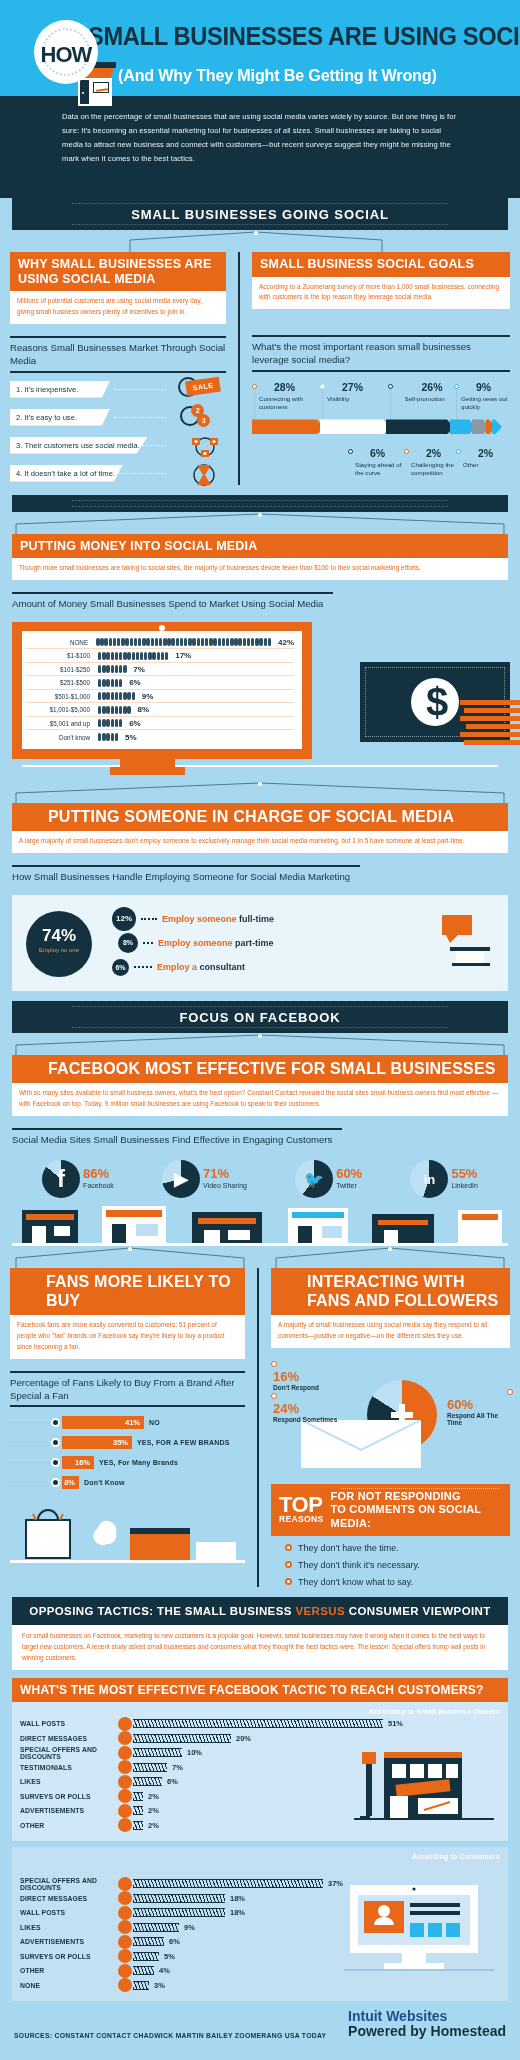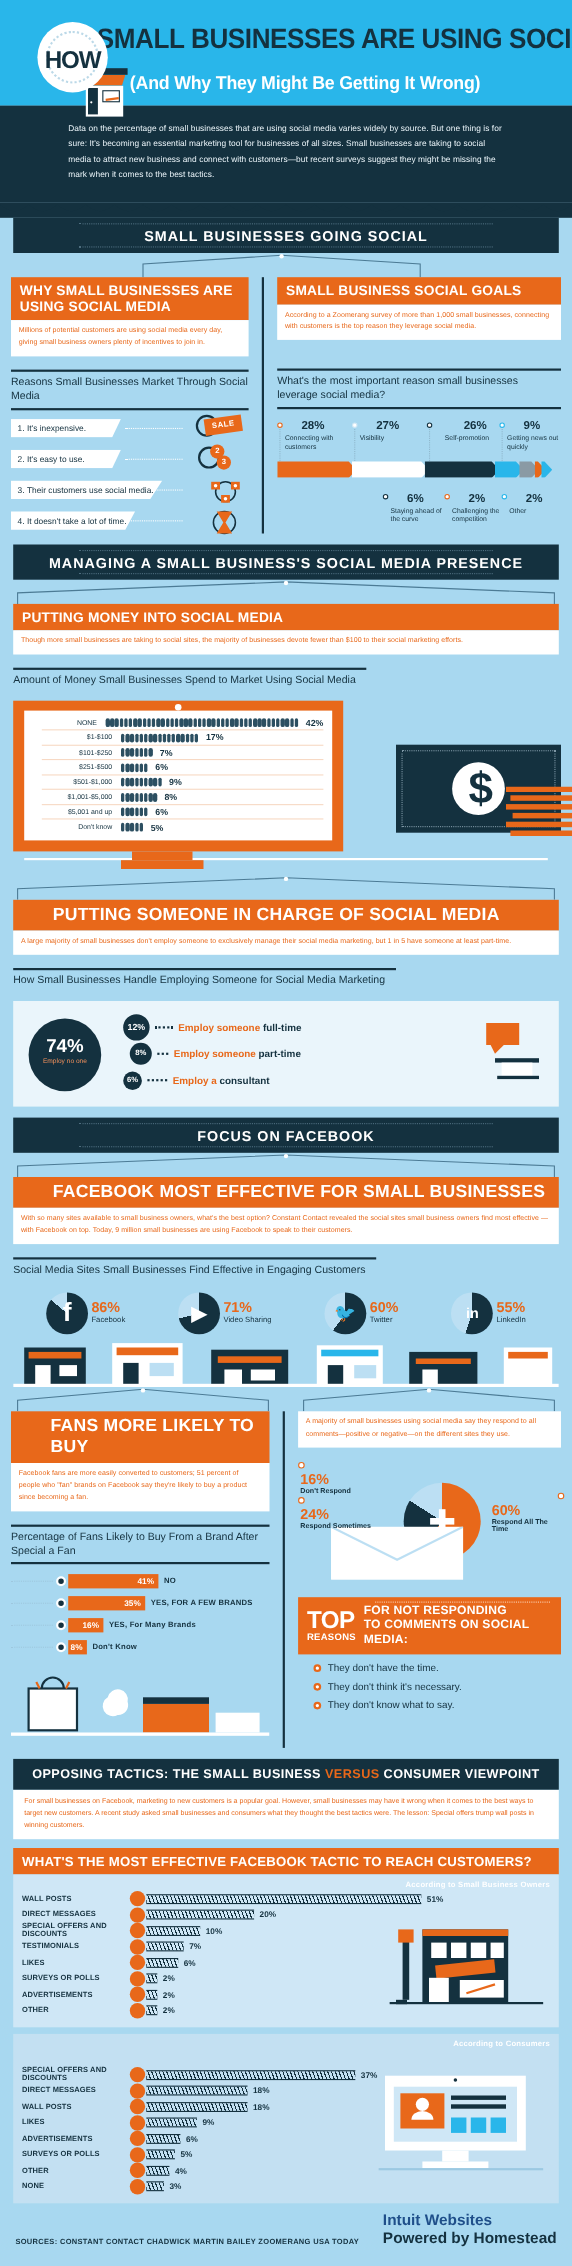--- a/index.html
+++ b/index.html
@@ -211,21 +211,21 @@
 
   
   .money-frame {
     background: #e8681a;
     padding: 9px 10px 10px 10px;
     margin-top: 8px;
     position: relative;
     width: 300px;
   }
   .money-frame .screw { position:absolute; left:50%; top:3px; margin-left:-3px; width:6px;height:6px;border-radius:50%;background:#ffffff;}
-  .money-inner { background: #ffffff; padding: 5px 8px 5px 16px; }
+  .money-inner { background: #ffffff; padding: 5px 8px 5px 4px; }
   .mrow { display:flex; align-items:center; height:13.5px; border-bottom: 1px solid #f7d9c4; }
   .mrow:last-child { border-bottom: none; }
   .mlab { width: 72px; text-align: right; padding-right: 8px; font-size: 6.3px; color:#14313f; }
   .mpips { display:flex; align-items:center; }
   .pip { width:3.4px; height:8px; background:#2c4f61; border-radius:2px; margin-right:0.8px; }
   .mval { font-size: 8px; font-weight: bold; color:#14313f; margin-left:6px; }
 
   .monitor-stand { position: relative; height: 22px; }
   .mstand-neck { position:absolute; left:108px; top:0; width:55px; height:8px; background:#e8681a; }
   .mstand-base { position:absolute; left:98px; top:8px; width:75px; height:8px; background:#e8681a; }
@@ -494,21 +494,20 @@
           <div class="goal-lbl">Other</div>
         </div>
       </div>
     </div>
   </div>
 
   <div class="light-divider"></div>
 
   <div class="band">
     <div class="dotrow top"></div>
-    <div class="band-title">MANAGING A SMALL BUSINESS'S SOCIAL MEDIA PRESENCE</div>
     <div class="dotrow bot"></div>
   </div>
   <div class="connector">
     <svg viewBox="0 0 520 22" preserveAspectRatio="none">
       <path d="M16,22 L16,12 L260,2 L504,12 L504,22" fill="none" stroke="#4c7b95" stroke-width="1"></path>
       <circle cx="260" cy="3" r="2" fill="#fff"></circle>
     </svg>
   </div>
 
   <div class="sectionpad">
@@ -879,20 +878,21 @@
           <rect x="120" y="30" width="60" height="6" fill="#14313f"></rect>
           <rect x="186" y="44" width="40" height="18" fill="#ffffff"></rect>
           <rect x="0" y="62" width="235" height="3" fill="#ffffff"></rect>
         </svg>
       </div>
     </div>
 
     <div class="col-div"></div>
 
     <div class="col-r">
+      <div class="sec-head sm">INTERACTING WITH FANS AND FOLLOWERS</div>
       <div class="sec-sub">A majority of small businesses using social media say they respond to all comments—positive or negative—on the different sites they use.</div>
 
       <div class="inter-wrap">
         <div class="inter-pie" style="background: conic-gradient(#e8681a 0 60%, #14313f 60% 84%, #bcdff3 84% 100%);"></div>
         <div class="plus-w"></div>
         <div class="env">
           <svg viewBox="0 0 120 48" width="120" height="48">
             <rect x="0" y="0" width="120" height="48" fill="#ffffff"></rect>
             <path d="M0,0 L60,30 L120,0" fill="none" stroke="#bcdff3" stroke-width="2"></path>
           </svg>

